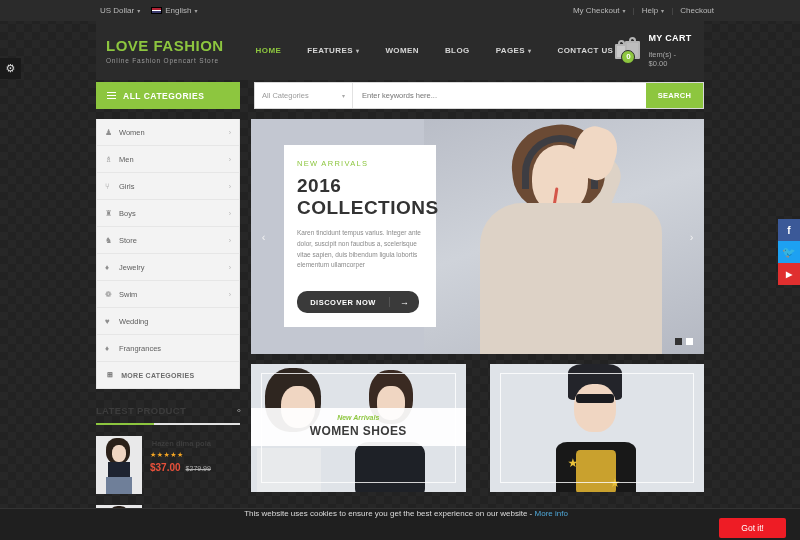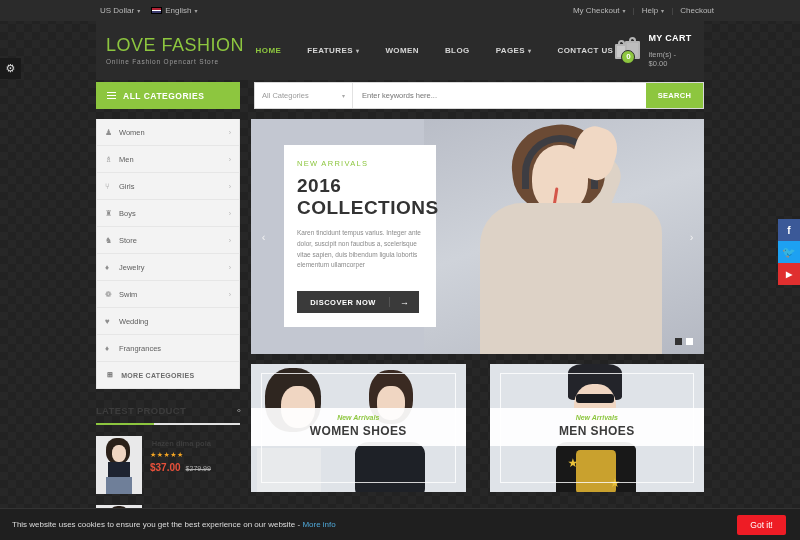--- a/index.html
+++ b/index.html
@@ -51,21 +51,21 @@
   
   .container { position: absolute; left: 96px; top: 21px; width: 608px; }
 
   
   .header {
     height: 59px; background: #2b2b2b;
     display: flex; align-items: center; padding: 0 10px;
   }
   .logo-block { width: 152px; }
   .logo-title {
-    font-size: 18px; font-weight: normal; color: #8dc63f;
+    font-size: 15px; font-weight: bold; color: #8dc63f;
     letter-spacing: .5px; line-height: 1;
   }
   .logo-sub {
     font-size: 6.5px; color: #9a9a9a; margin-top: 4px; letter-spacing: .8px;
   }
   .mainnav { display: flex; gap: 26px; margin-left: 6px; }
   .nav-item {
     font-size: 8px; font-weight: bold; color: #d6d6d6;
     letter-spacing: .4px; cursor: pointer; display: flex; align-items: center; gap: 3px;
     white-space: nowrap;
@@ -203,21 +203,21 @@
     background: #fff; padding: 14px 13px 0 13px;
   }
   .slide-kicker { font-size: 7.5px; color: #8dc63f; letter-spacing: 1.3px; }
   .slide-h1 {
     font-size: 19px; font-weight: bold; color: #333; letter-spacing: .5px;
     line-height: 1.16; margin-top: 7px;
   }
   .slide-text { font-size: 6.5px; color: #8a8a8a; line-height: 1.65; margin-top: 9px; }
   .slide-btn {
     position: absolute; left: 13px; bottom: 14px; width: 122px; height: 22px;
-    background: #3a3a3a; color: #fff; display: flex; align-items: center; cursor: pointer;
+    background: #3a3a3a; color: #fff; display: flex; align-items: center; cursor: pointer; border-radius: 10px;
   }
   .slide-btn-label {
     flex: 1; text-align: center; font-size: 7.5px; font-weight: bold; letter-spacing: .5px;
   }
   .slide-btn-arrow {
     width: 30px; text-align: center; font-size: 9px; border-left: 1px solid #555;
   }
   .slider-arrow {
     position: absolute; top: 50%; margin-top: -9px;
     width: 13px; height: 18px; color: #f2f2f2; font-size: 11px;
@@ -257,26 +257,27 @@
   .soc {
     height: 22px; display: flex; align-items: center; justify-content: center;
     color: #fff; font-size: 10px; font-weight: bold; cursor: pointer;
   }
 
   
   .cookie {
     position: absolute; left: 0; bottom: 0; width: 800px; height: 32px;
     background: #1f1f1f; display: flex; align-items: center;
     border-top: 1px solid #333;
+    flex-direction: column;
   }
   .cookie-text { margin-left: 12px; font-size: 8px; color: #dcdcdc; }
   .cookie-link { color: #4fa8d8; text-decoration: none; cursor: pointer; }
   .cookie-btn {
     margin-left: auto; margin-right: 14px; background: #ee1c25; color: #fff;
-    border: none; font-size: 8.5px; padding: 5px 13px; border-radius: 2px; cursor: pointer;
+    border: none; font-size: 8.5px; padding: 5px 22px; border-radius: 2px; cursor: pointer;
     font-family: "Liberation Sans", sans-serif;
   }
 </style>
 </head>
 <body>
 
 <div class="page">
 
   <div class="topbar">
     <div class="topbar-left">
@@ -514,24 +515,20 @@
           </div>
           <div class="promo">
             <span class="p2a" style="position:absolute;"></span>
             <span class="blob p2b"></span>
             <span class="p2c" style="position:absolute;"></span>
             <span class="p2d" style="position:absolute;"></span>
             <span class="p2e" style="position:absolute;"></span>
             <span class="star-deco" style="left:78px;top:92px;">★</span>
             <span class="star-deco" style="left:120px;top:112px;">★</span>
             <span class="promo-inner"></span>
-            <div class="promo-caption">
-              <div class="promo-kicker">New Arrivals</div>
-              <div class="promo-title">MEN SHOES</div>
-            </div>
           </div>
         </div>
 
       </div>
     </div>
   </div>
 
   <div class="social">
     <div class="soc" style="background:#3b5998;">f</div>
     <div class="soc" style="background:#1da1f2;font-size:11px;">🐦</div>

